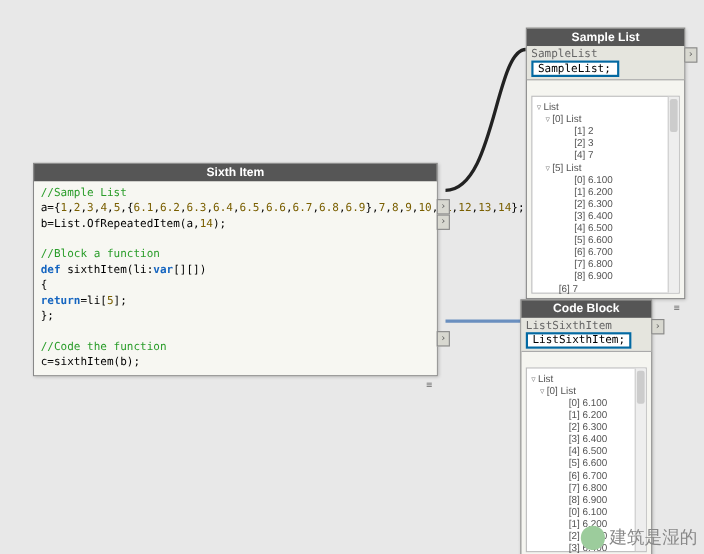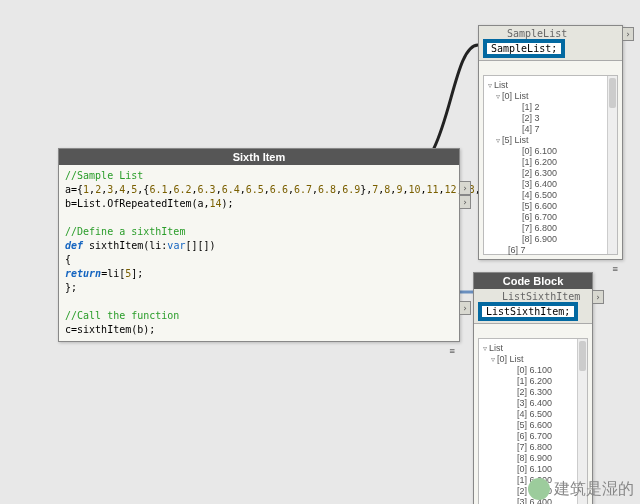--- a/index.html
+++ b/index.html
@@ -58,25 +58,25 @@
     font-size: 9px;
     color: #555;
   }
   .input-row {
     background: #e5e5de;
     padding: 2px 4px;
     border-bottom: 1px solid #aaa;
     position: relative;
     font-size: 10px;
   }
-  .input-row .label { color: #666; margin-right: 4px; margin-left: 24px; }
+  .input-row .label { color: #666; margin-right: 4px; }
   .input-row .value-box {
     display: inline-block;
     background: #fff;
-    border: 4px solid #0369a1;
+    border: 2px solid #0369a1;
     padding: 0 4px;
     min-width: 80px;
   }
   .preview {
     background: #fff;
     border: 1px solid #bbb;
     margin: 4px;
     padding: 4px;
     font-size: 9px;
     line-height: 11px;
@@ -99,22 +99,22 @@
     top: 2px; left: 1px; right: 1px;
     height: 30px;
     background: #ccc;
     border-radius: 2px;
   }
   .tree-tri { color: #888; margin-right: 2px; display:inline-block; font-size:8px; }
   .ind1 { padding-left: 8px; }
   .ind2 { padding-left: 20px; }
   .ind3 { padding-left: 34px; }
   .c-comment { color: #2a9d2a; }
-  .c-kw { color: #1565c0; font-weight: bold; font-style: italic; }
-  .c-type { color: #1565c0; }
+  .c-kw { color: #1565c0; font-weight: bold; }
+  .c-type { color: #1565c0; font-weight: bold; }
   .c-num { color: #7a5f00; }
   .c-dec { color: #7a5f00; }
   svg.wires {
     position: absolute;
     top: 0; left: 0;
     width: 640px;
     height: 504px;
     pointer-events: none;
   }
   .watermark {
@@ -136,40 +136,43 @@
   }
 </style>
 </head>
 <body>
 
 <svg class="wires">
   <path d="M 405 173 C 450 173, 450 45, 478 45" stroke="#222" stroke-width="3" fill="none"></path>
   <path d="M 405 292 C 440 292, 450 292, 478 292" stroke="#6a8fbf" stroke-width="3" fill="none"></path>
 </svg>
 
-<div class="node" style="left:30px; top:148px; width:402px;margin-left:28px;">
+<div class="node" style="left:30px; top:148px; width:368px;">
   <div class="node-header">
     <span>Sixth Item</span>
   </div>
   <div class="code-body"><span class="c-comment">//Sample List</span>
 a={<span class="c-num">1</span>,<span class="c-num">2</span>,<span class="c-num">3</span>,<span class="c-num">4</span>,<span class="c-num">5</span>,{<span class="c-dec">6.1</span>,<span class="c-dec">6.2</span>,<span class="c-dec">6.3</span>,<span class="c-dec">6.4</span>,<span class="c-dec">6.5</span>,<span class="c-dec">6.6</span>,<span class="c-dec">6.7</span>,<span class="c-dec">6.8</span>,<span class="c-dec">6.9</span>},<span class="c-num">7</span>,<span class="c-num">8</span>,<span class="c-num">9</span>,<span class="c-num">10</span>,<span class="c-num">11</span>,<span class="c-num">12</span>,<span class="c-num">13</span>,<span class="c-num">14</span>};
 b=List.OfRepeatedItem(a,<span class="c-num">14</span>);
 
-<span class="c-comment">//Define a sixthItem</span>
+<span class="c-comment">//Block a function</span>
 <span class="c-kw">def</span> sixthItem(li:<span class="c-type">var</span>[][])
 {
 <span class="c-kw">return</span>=li[<span class="c-num">5</span>];
 };
 
-<span class="c-comment">//Call the function</span>
+<span class="c-comment">//Code the function</span>
 c=sixthItem(b);<div class="port-out" style="top:16px;">›</div><div class="port-out" style="top:30px;">›</div><div class="port-out" style="top:136px;">›</div></div>
   <div class="grip">≡</div>
 </div>
 
 <div class="node" style="left:478px; top:25px; width:145px;">
+  <div class="node-header">
+    <span>Sample List</span>
+  </div>
   <div class="input-row">
     <span class="label">SampleList</span><span class="value-box">SampleList;</span>
     <div class="port-out" style="top:1px;">›</div>
   </div>
   <div class="grip">≡</div>
   <div class="preview" style="height:180px; margin-top:14px;">
     <div><span class="tree-tri">▿</span><span>List</span></div>
     <div class="ind1"><span class="tree-tri">▿</span><span>[0] List</span></div>
     <div class="ind3">[1] 2</div>
     <div class="ind3">[2] 3</div>

